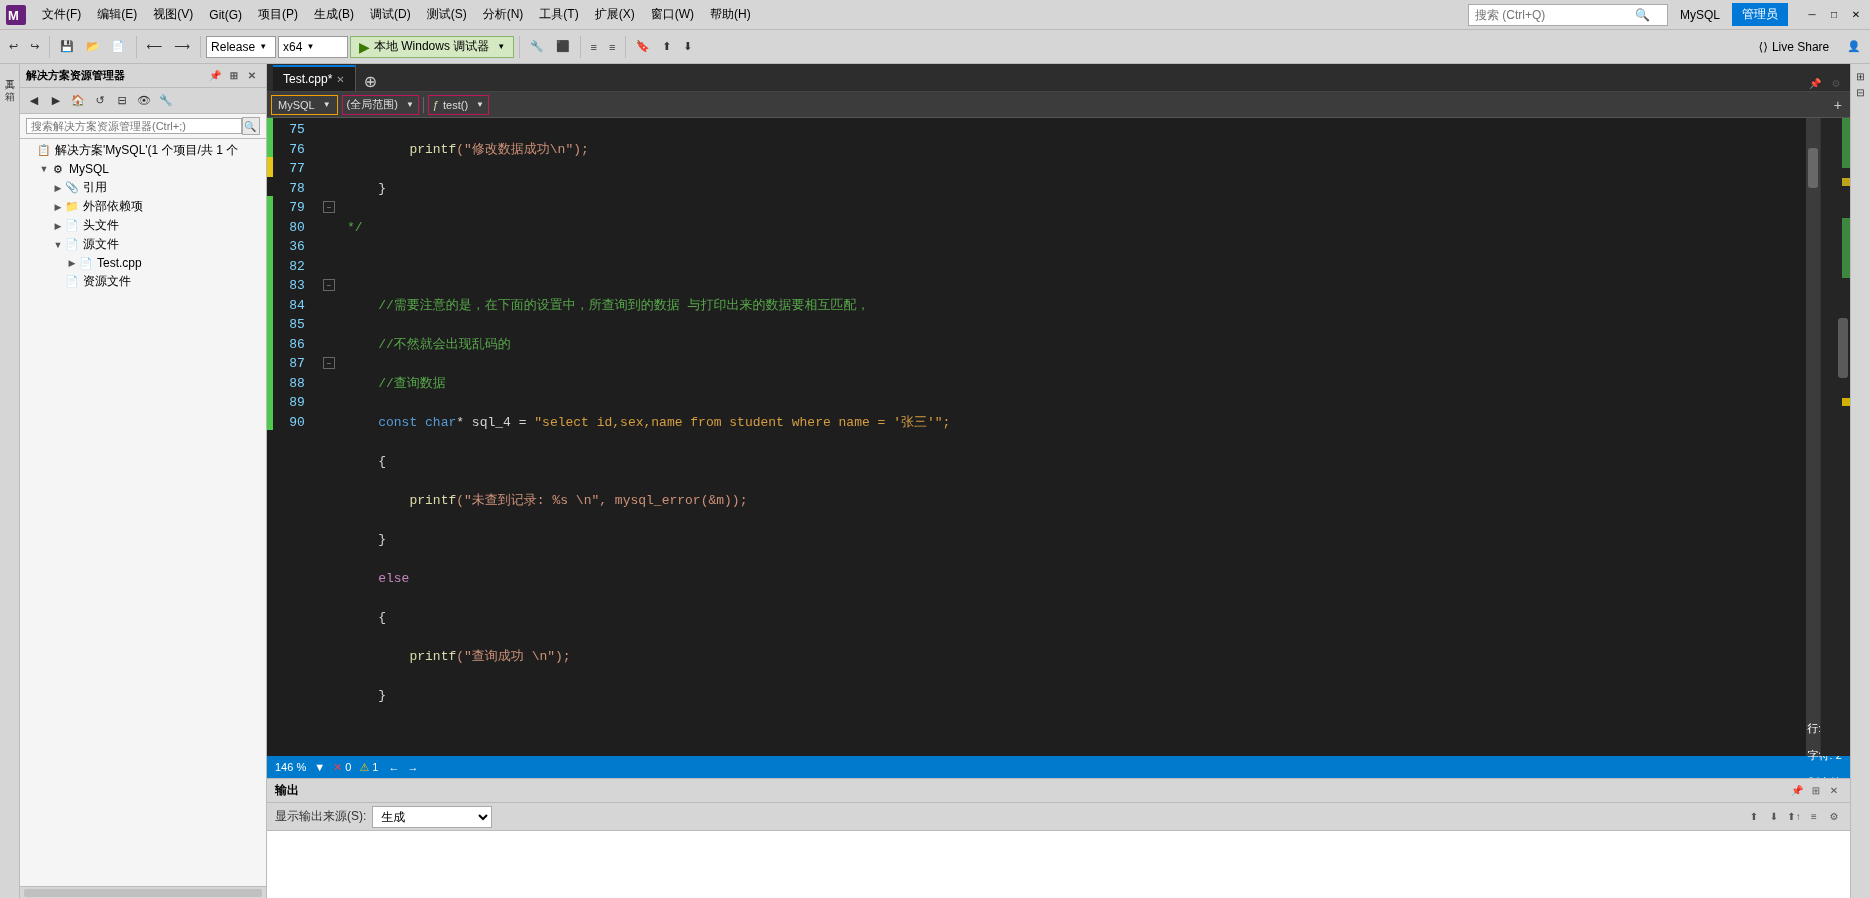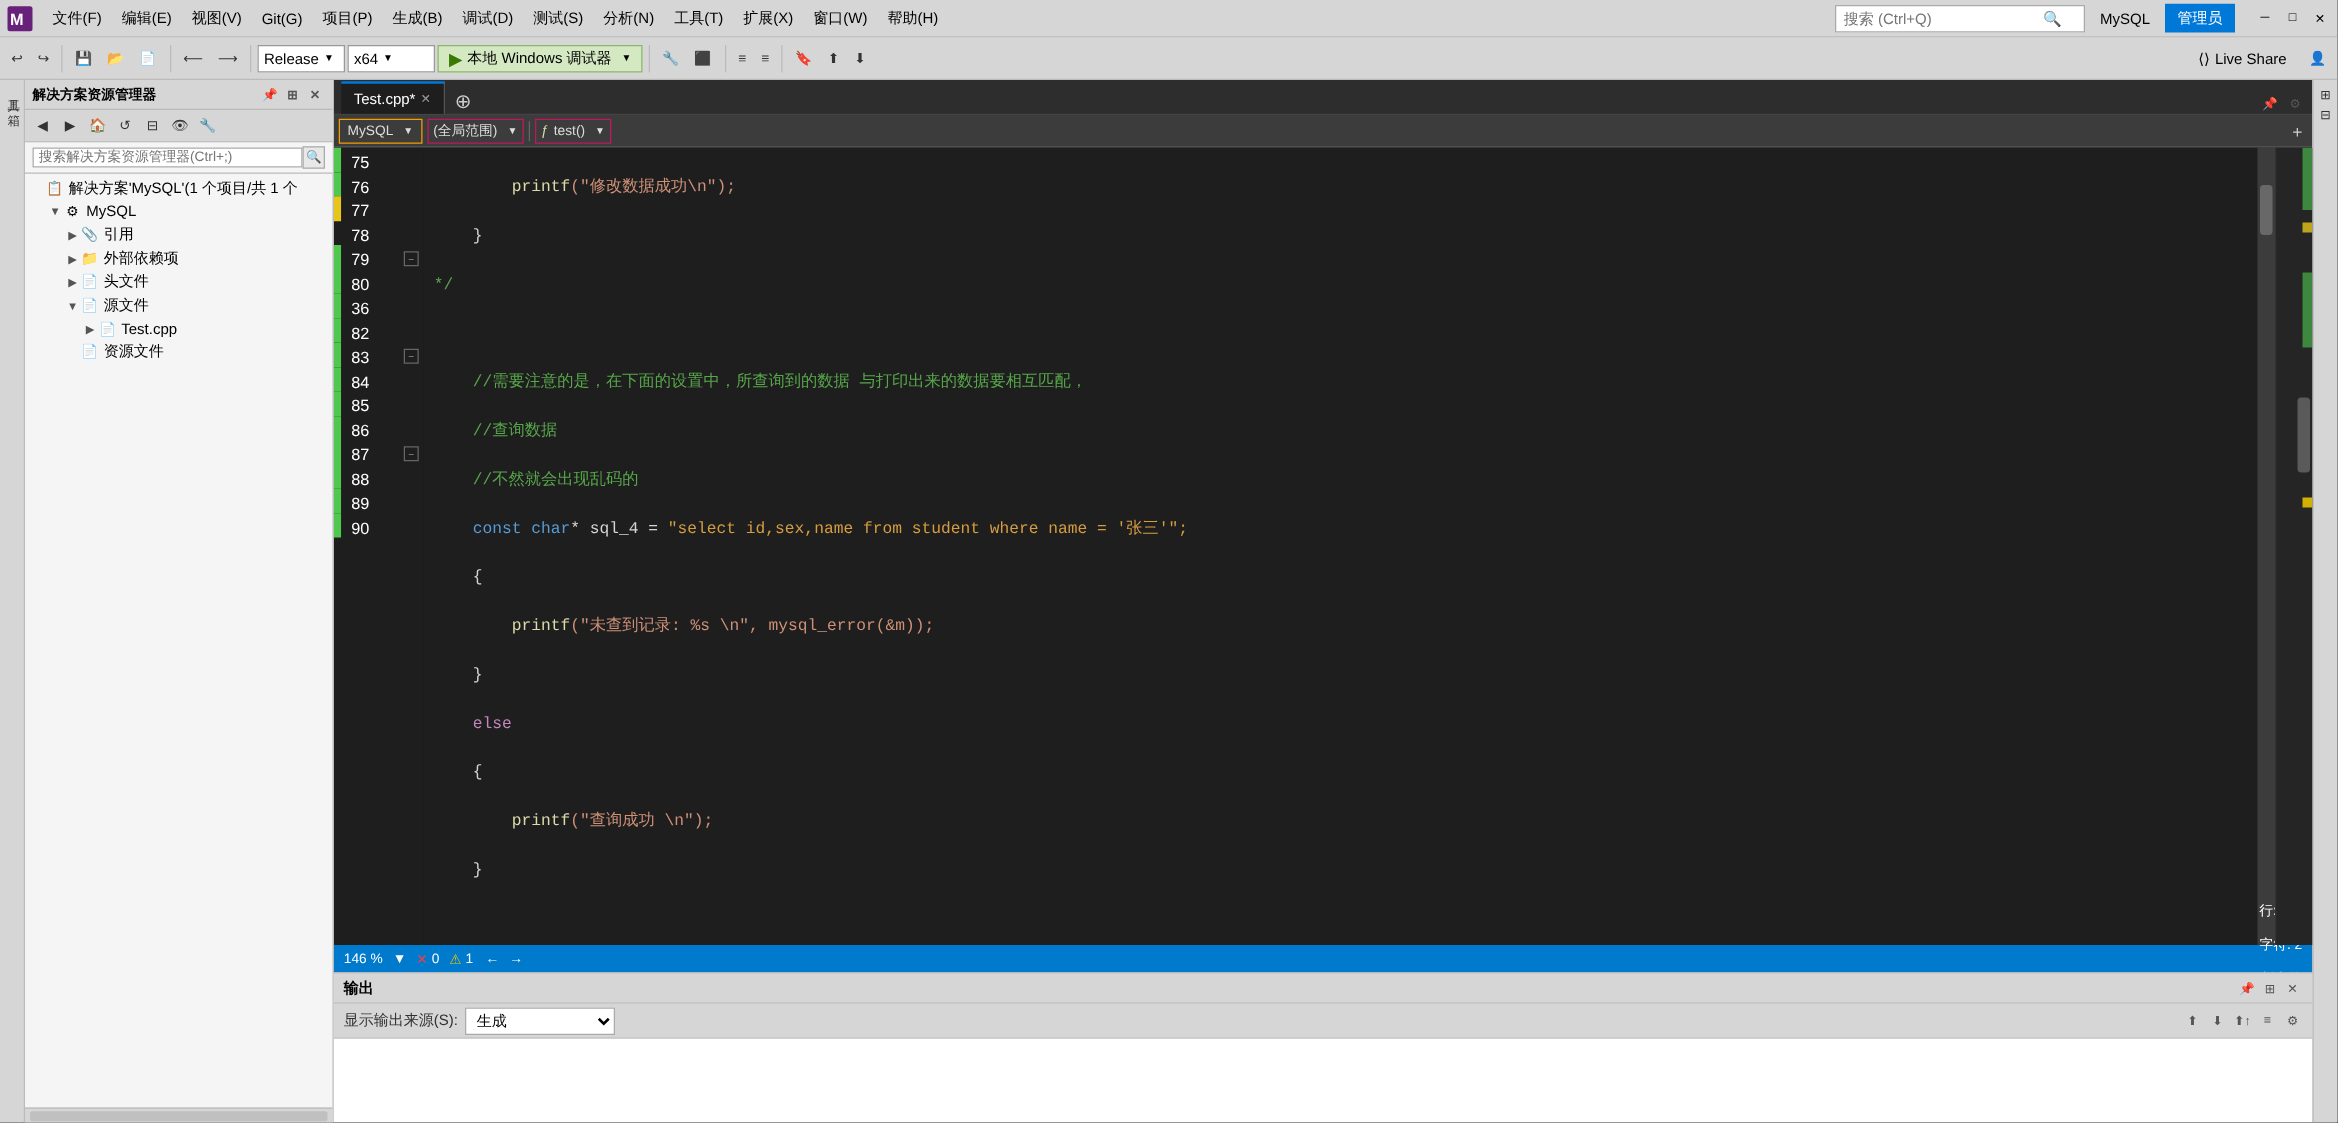--- a/index.html
+++ b/index.html
@@ -58,21 +58,21 @@
     .editor-area { flex: 1; display: flex; flex-direction: column; background: #1e1e1e; overflow: hidden; }
     .tab-bar { background: #2d2d2d; display: flex; align-items: flex-end; height: 28px; border-bottom: 1px solid #444; }
     .tab { display: flex; align-items: center; height: 26px; padding: 0 10px; font-size: 12px; cursor: pointer; background: #3c3c3c; color: #ccc; border-right: 1px solid #555; gap: 4px; }
     .tab.active { background: #1e1e1e; color: #fff; border-top: 2px solid #0078d7; }
     .tab-close { font-size: 10px; color: #999; cursor: pointer; }
     .tab-add { padding: 0 8px; color: #ccc; font-size: 16px; cursor: pointer; }
     .editor-toolbar { background: #3c3c3c; height: 26px; display: flex; align-items: center; padding: 0 4px; gap: 4px; border-bottom: 1px solid #555; }
     .et-dropdown { background: #3c3c3c; border: 1px solid #be185d; color: #ddd; height: 20px; padding: 0 4px; font-size: 11px; display: flex; align-items: center; gap: 4px; cursor: pointer; }
     .et-separator { width: 1px; height: 16px; background: #666; }
     .et-add { color: #ccc; font-size: 14px; cursor: pointer; padding: 0 4px; }
-    .line-numbers { background: #1e1e1e; color: #ffffff; font-family: Liberation Sans, sans-serif; font-size: 13px; padding: 0 8px; text-align: left; min-width: 48px; user-select: none; overflow: hidden; line-height: 1.5; padding-top: 2px; }
+    .line-numbers { background: #1e1e1e; color: #7dd3fc; font-family: Liberation Mono, monospace; font-size: 13px; padding: 0 8px; text-align: center; min-width: 48px; user-select: none; overflow: hidden; line-height: 1.5; padding-top: 2px; }
     .code-editor { flex: 1; background: #1e1e1e; font-family: 'Consolas', 'Courier New', monospace; font-size: 13px; color: #d4d4d4; overflow: auto; line-height: 1.5; padding-top: 2px; padding-left: 8px; white-space: pre; }
     .code-line { display: flex; align-items: flex-start; min-height: 19.5px; line-height: 1.5; }
     .collapse-btn { width: 12px; height: 12px; display: inline-flex; align-items: center; justify-content: center; border: 1px solid #666; cursor: pointer; font-size: 8px; color: #999; margin-right: 2px; flex-shrink: 0; margin-top: 3px; }
     .kw { color: #569cd6; }
     .kw2 { color: #c586c0; }
     .str { color: #ce9178; }
     .str2 { color: #d69d40; }
     .cmt { color: #57a64a; }
     .func { color: #dcdcaa; }
     .op { color: #d4d4d4; }
@@ -379,22 +379,22 @@
           <div style="height:19.5px;"></div>
           <div style="height:19.5px;"></div>
         </div>
 
         <div class="code-editor" contenteditable="false" style="">
 <div class="code-line"><span class="func">        printf</span><span class="str">("修改数据成功\n");</span></div>
 <div class="code-line"><span class="op">    }</span></div>
 <div class="code-line"><span class="cmt">*/</span></div>
 <div class="code-line"> </div>
 <div class="code-line"><span class="cmt">    //需要注意的是，在下面的设置中，所查询到的数据 与打印出来的数据要相互匹配，</span></div>
+<div class="code-line"><span class="cmt">    //不然就会出现乱码的</span></div>
 <div class="code-line"><span class="cmt">    //查询数据</span></div>
-<div class="code-line"><span class="cmt">    //不然就会出现乱码的</span></div>
 <div class="code-line"><span class="plain">    </span><span class="kw">const</span><span class="plain"> </span><span class="kw">char</span><span class="plain">* sql_4 = </span><span class="str2">"select id,sex,name from student where name = '张三'";</span></div>
 <div class="code-line"><span class="punc">    {</span></div>
 <div class="code-line"><span class="plain">        </span><span class="func">printf</span><span class="str">("未查到记录: %s \n", mysql_error(&amp;m));</span></div>
 <div class="code-line"><span class="punc">    }</span></div>
 <div class="code-line"><span class="plain">    </span><span class="kw2">else</span></div>
 <div class="code-line"><span class="punc">    {</span></div>
 <div class="code-line"><span class="plain">        </span><span class="func">printf</span><span class="str">("查询成功 \n");</span></div>
 <div class="code-line"><span class="punc">    }</span></div>
         </div>
 

